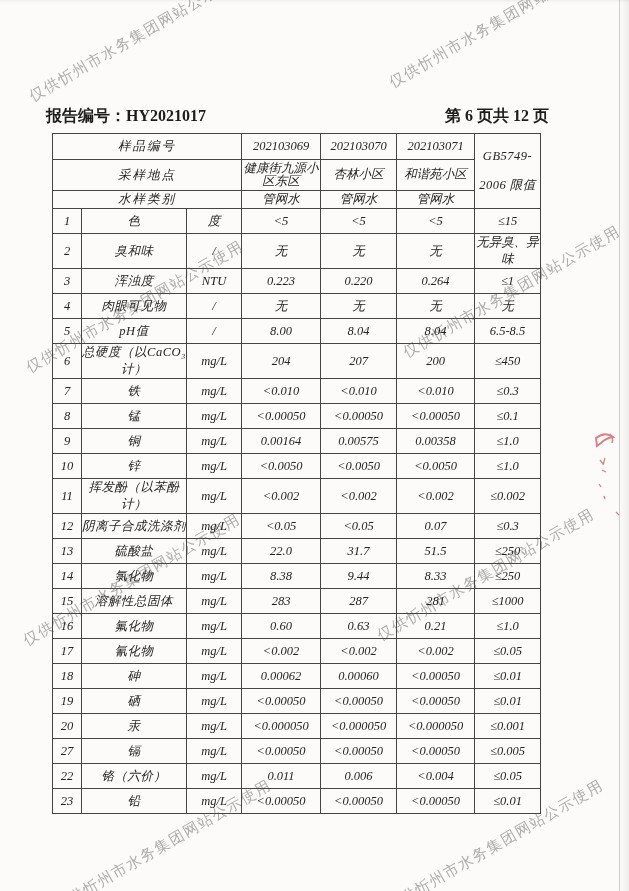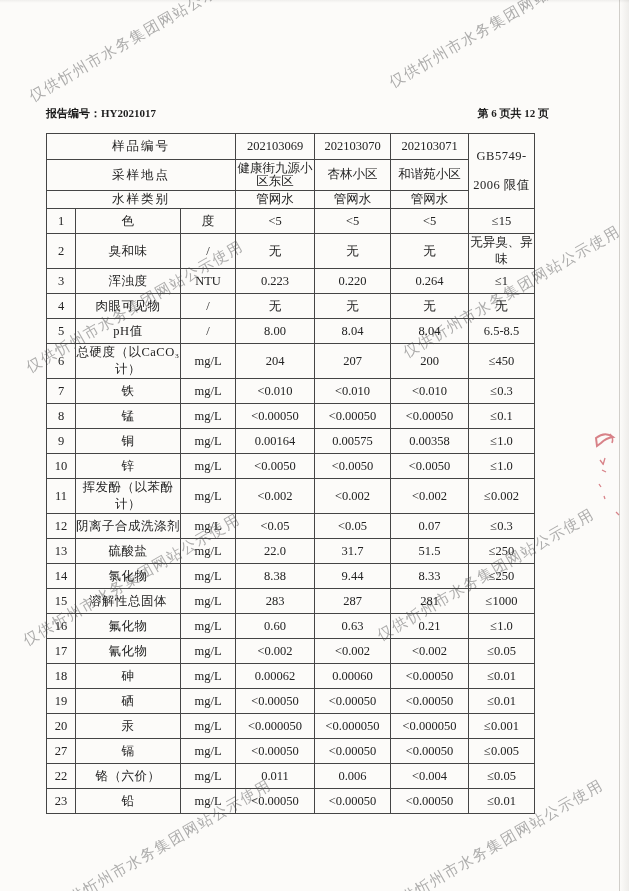--- a/index.html
+++ b/index.html
@@ -24,26 +24,26 @@
   }
   
   .doc-title{
     position:absolute;top:78px;left:40px;width:488px;
     text-align:center;font-size:15.5px;font-weight:700;letter-spacing:.5px;
     color:#1d1d1d;
   }
   .meta-row{
     position:absolute;top:106px;left:46px;width:503px;
     display:flex;justify-content:space-between;align-items:baseline;
-    font-size:11px;font-weight:700;color:#1d1d1d;
+    font-size:16px;font-weight:700;color:#1d1d1d;
   }
   
   table.report{
-    position:absolute;top:133px;left:46px;
-    border-collapse:collapse;table-layout:fixed;width:488px;
+    position:absolute;top:133px;left:52px;
+    border-collapse:collapse;table-layout:fixed;width:488px;font-style:italic;
   }
   table.report td{
     border:1px solid #454545;
     text-align:center;vertical-align:middle;
     font-size:12.5px;padding:0;color:#232323;
     overflow:hidden;
   }
   tr.h1{height:26px;}
   tr.h2{height:31px;}
   tr.h3{height:16px;}

